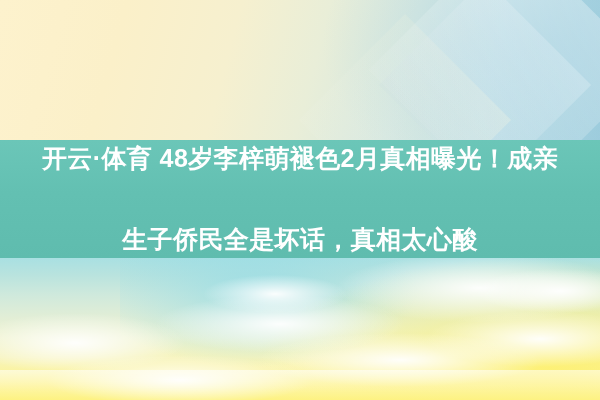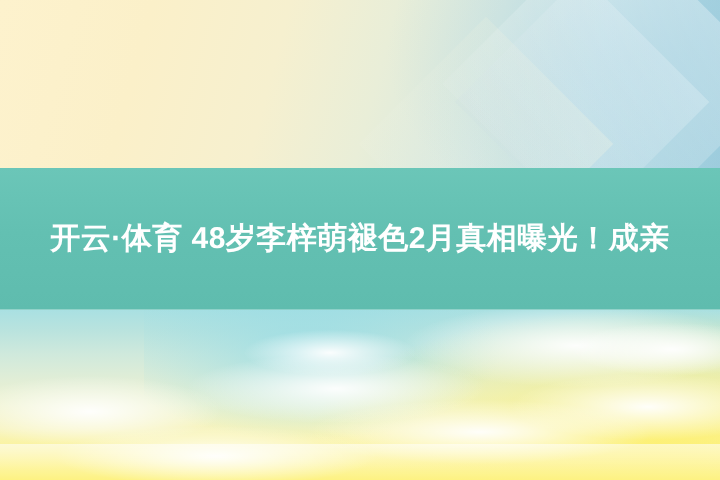--- a/index.html
+++ b/index.html
@@ -151,15 +151,16 @@
     <div class="cloud c4"></div>
     <div class="cloud c5"></div>
     <div class="cloud c6"></div>
     <div class="cloud c7"></div>
     <div class="cloud c8"></div>
     <div class="cloud c9"></div>
   </div>
 
   <div class="caption-band">
     <div class="caption-line">开云·体育 48岁李梓萌褪色2月真相曝光！成亲</div>
+    <div class="caption-line">生子侨民全是坏话，真相太心酸</div>
   </div>
 
 </div>
 
 </body></html>

